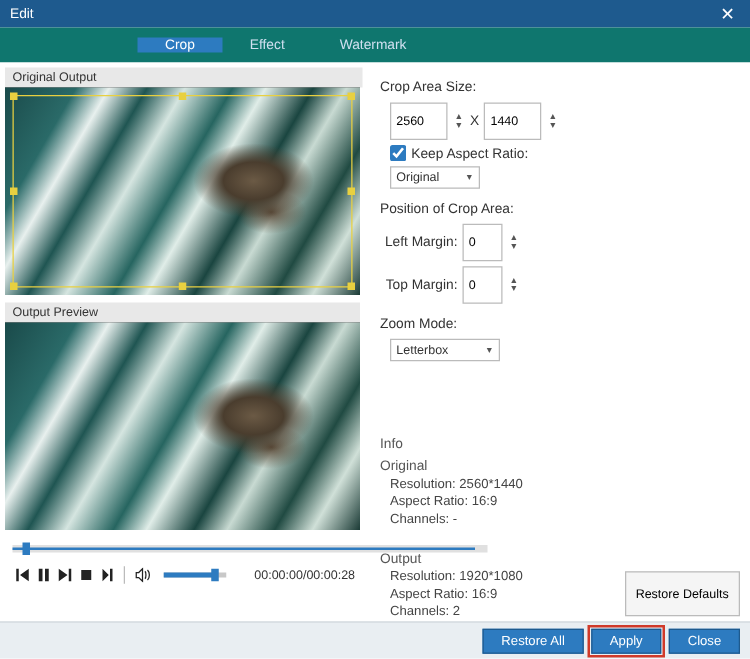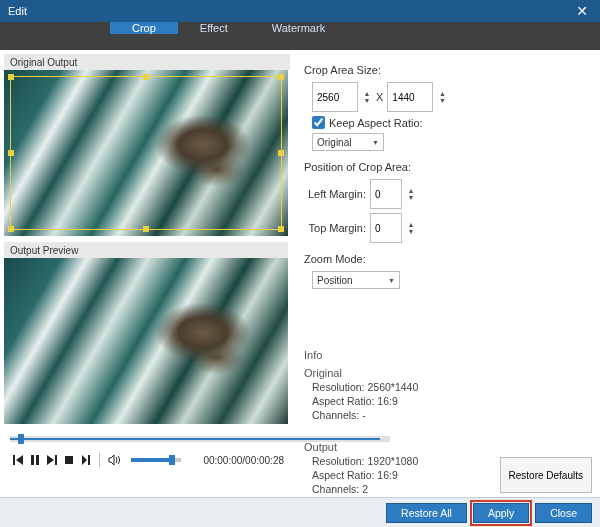--- a/index.html
+++ b/index.html
@@ -11,21 +11,21 @@
 
   .body { display: flex; height: 475px; }
   .sidebar { width: 130px; background: #205e93; color: #fff; font-size: 10px; overflow: hidden; }
   .sb-item { display: flex; align-items: center; height: 17px; padding: 0 2px; gap: 4px; white-space: nowrap; overflow: hidden; text-overflow: ellipsis; cursor: pointer; }
   .sb-item.sel { background: #3a8cd4; }
   .sb-thumb { width: 22px; height: 14px; background: #000; flex-shrink: 0; display: flex; align-items: center; justify-content: center; }
   .sb-thumb.sea { background: linear-gradient(135deg,#2a5d5a,#1a3a3a); }
   .sb-thumb .ring { width: 8px; height: 8px; border: 1px solid #4af; border-radius: 50%; }
 
   .main { flex: 1; display: flex; flex-direction: column; }
-  .tabs { height: 30px; background: #404040; display: flex; align-items: flex-start; padding-left: 110px; }
+  .tabs { height: 30px; background: #0f766e; display: flex; align-items: center; padding-left: 110px; }
   .tab { color: #d0e0f0; font-size: 11px; padding: 0 22px; display: flex; align-items: center; cursor: pointer; }
   .tab.active { background: #2d7bc0; color: #fff; }
 
   .content { flex: 1; display: flex; background: #fff; }
   .previews { width: 290px; padding: 4px 0 0 4px; display: flex; flex-direction: column; }
   .pv-label { font-size: 10px; color: #333; background: #e8e8e8; padding: 2px 6px; height: 16px; display: flex; align-items: center; }
   .pv-box { position: relative; width: 284px; height: 166px; background: #111; margin-bottom: 6px; }
   .sea-img { position: absolute; inset: 0; background:
     radial-gradient(ellipse 80px 50px at 70% 45%, #6b5a45 0%, #4a3d2e 30%, transparent 60%),
     radial-gradient(ellipse 40px 25px at 75% 60%, #5a4a38 0%, transparent 70%),
@@ -199,21 +199,21 @@
           <span class="label">Top Margin:</span>
           <input class="num-input" style="width: 32px;" value="0">
           <div class="spin">
               <span>▲</span>
               <span>▼</span>
             </div>
         </div>
 
         <div class="s-head" style="margin-top:10px">Zoom Mode:</div>
         <div class="row indent">
-          <div class="sel" style="min-width:88px">Position</div>
+          <div class="sel" style="min-width:88px">Letterbox</div>
         </div>
 
         <div class="info-block">
           <div class="grp">Info</div>
           <div class="grp">Original</div>
           <div class="kv">Resolution: 2560*1440</div>
           <div class="kv">Aspect Ratio: 16:9</div>
           <div class="kv">Channels: -</div>
           <div class="grp" style="margin-top:20px">Output</div>
           <div class="kv">Resolution: 1920*1080</div>

